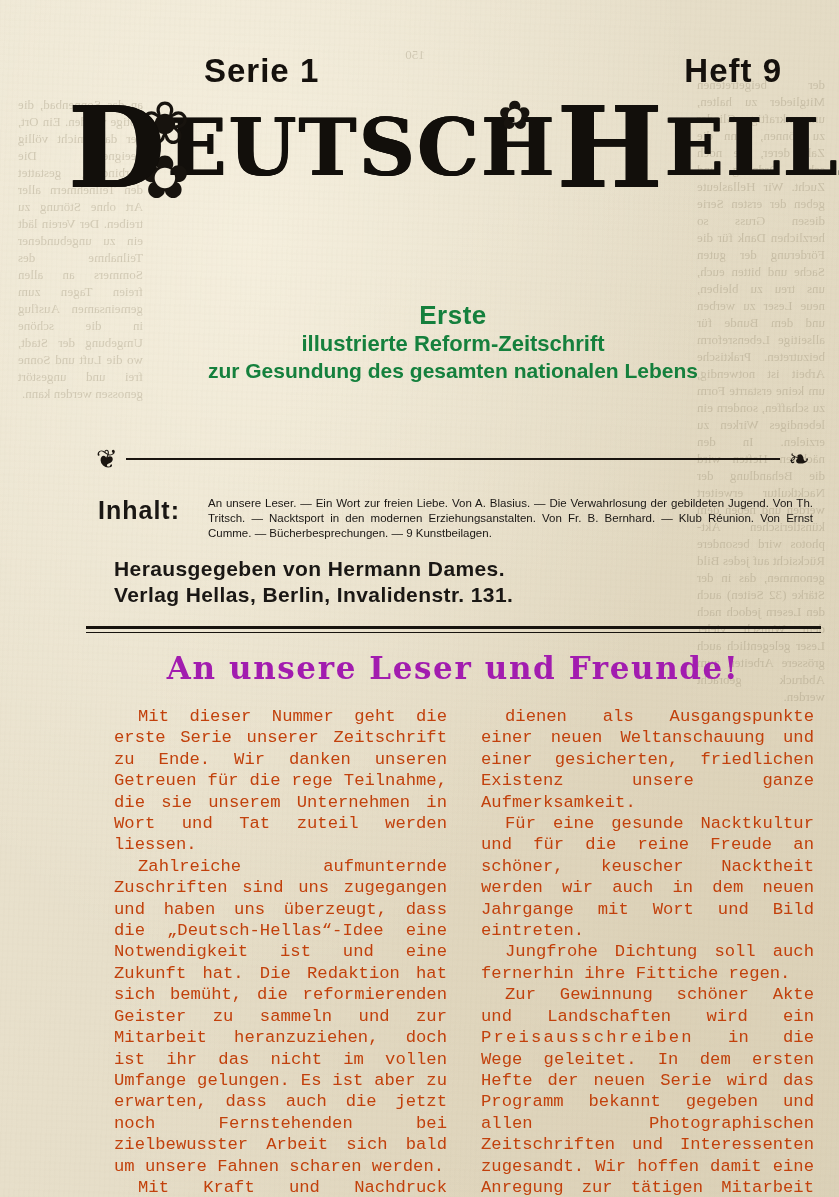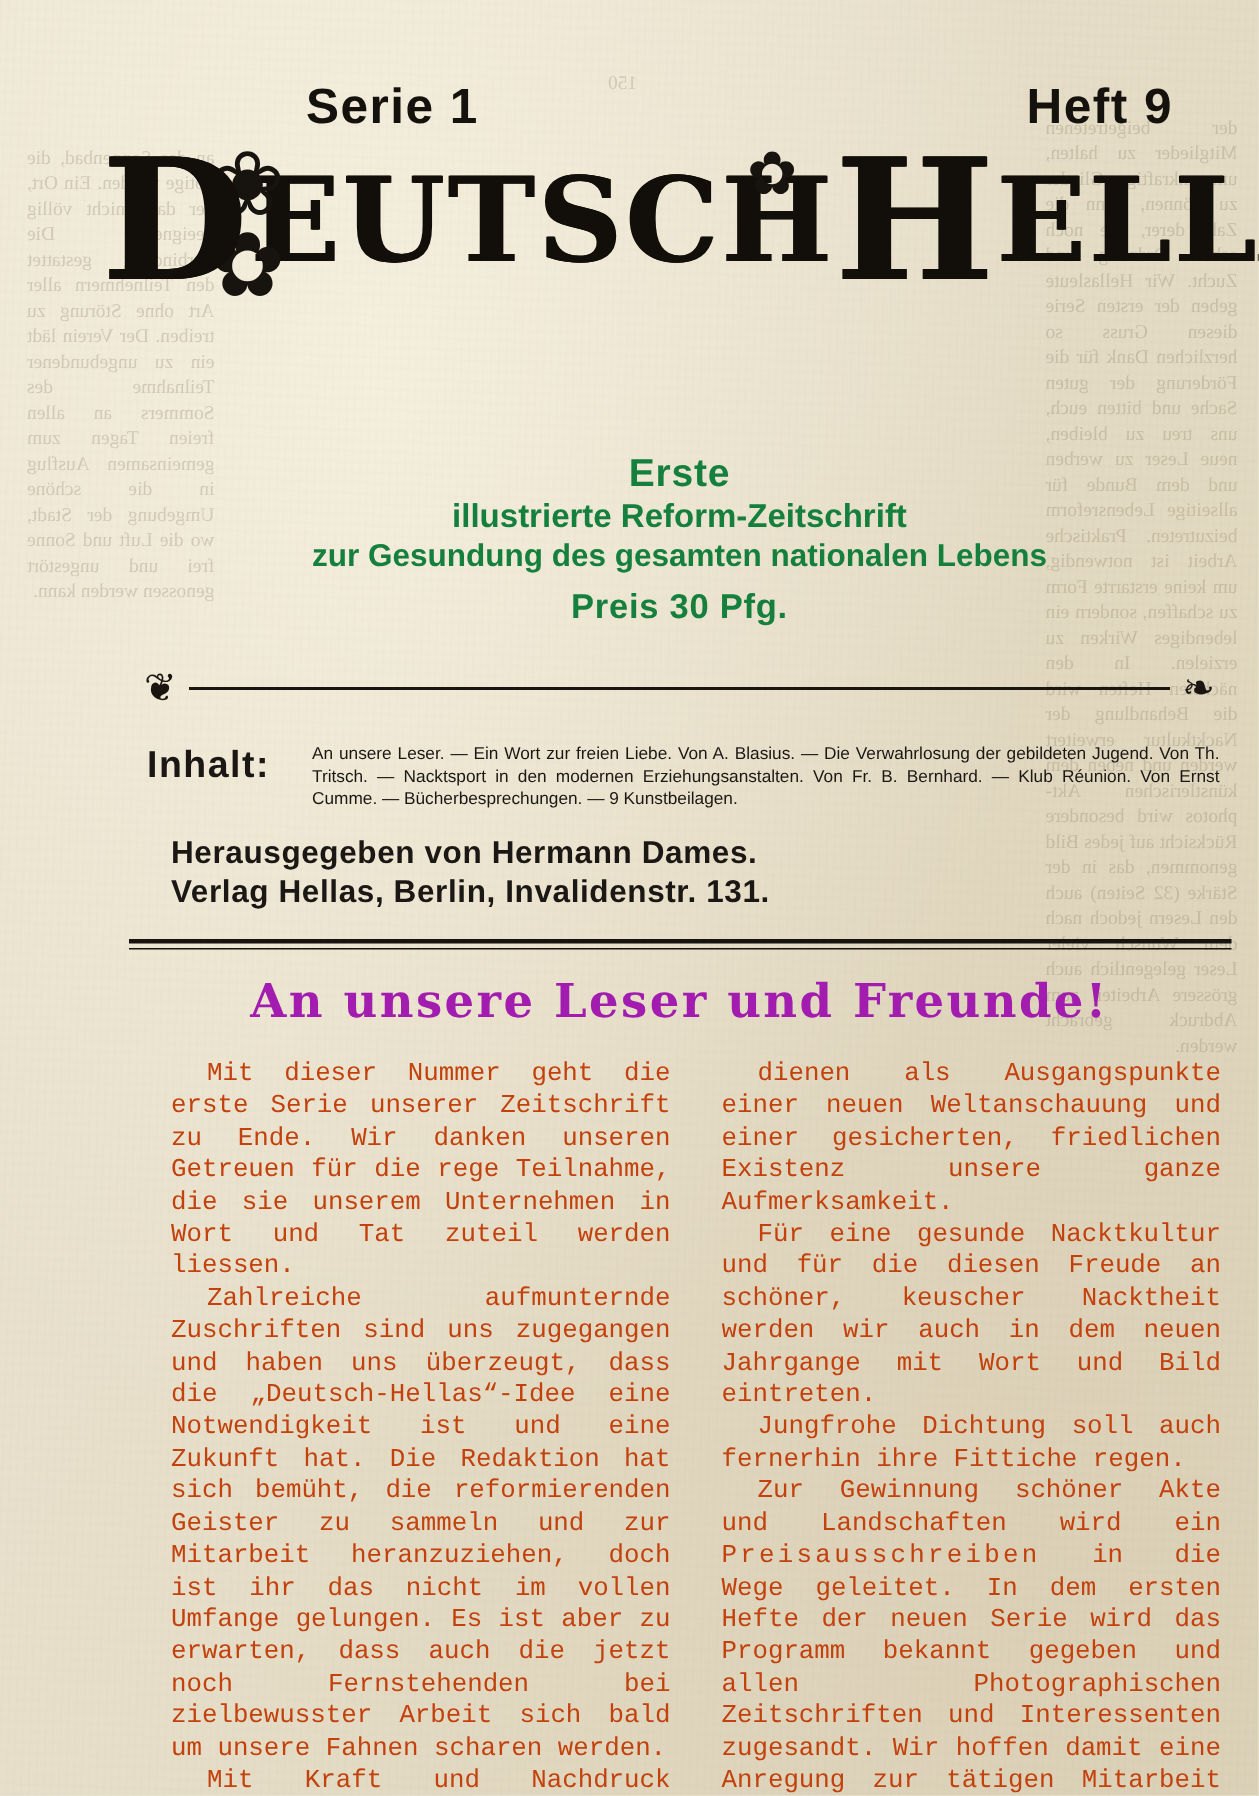--- a/index.html
+++ b/index.html
@@ -256,21 +256,20 @@
   <div class="titleblock">
     <div class="orn orn-left">❀<br>✿</div>
     <div class="orn orn-h">✿</div>
     <div class="title-main"><span class="drop">D</span><span>EUTSCH</span><span class="drop">H</span><span>ELLAS</span></div>
   </div>
 
   <div class="subtitle">
     <div class="sub1">Erste</div>
     <div class="sub2">illustrierte Reform-Zeitschrift</div>
     <div class="sub3">zur Gesundung des gesamten nationalen Lebens</div>
-    <div class="price">Preis 30 Pfg.</div>
   </div>
 
   <div class="rule-orn">
     <span class="curl">❦</span>
     <span class="line"></span>
     <span class="curl">❧</span>
   </div>
 
   <div class="inhalt">
     <div class="inhalt-label">Inhalt:</div>
@@ -290,20 +289,20 @@
   <div class="article-title">An unsere Leser und Freunde!</div>
 
   <div class="columns">
     <div class="col">
       <p>Mit dieser Nummer geht die erste Serie unserer Zeitschrift zu Ende. Wir danken unseren Getreuen für die rege Teilnahme, die sie unserem Unternehmen in Wort und Tat zuteil werden liessen.</p>
       <p>Zahlreiche aufmunternde Zuschriften sind uns zugegangen und haben uns überzeugt, dass die „Deutsch-Hellas“-Idee eine Notwendigkeit ist und eine Zukunft hat. Die Redaktion hat sich bemüht, die reformierenden Geister zu sammeln und zur Mitarbeit heranzuziehen, doch ist ihr das nicht im vollen Umfange gelungen. Es ist aber zu erwarten, dass auch die jetzt noch Fernstehenden bei zielbewusster Arbeit sich bald um unsere Fahnen scharen werden.</p>
       <p>Mit Kraft und Nachdruck werden wir auch fernerhin eintreten für jede gesunde Reform. Religion und Politik, unsere höchsten idealen Güter, dürfen nicht stiefmütterlich behandelt werden, sondern ver-</p>
     </div>
     <div class="col">
       <p>dienen als Ausgangspunkte einer neuen Weltanschauung und einer gesicherten, friedlichen Existenz unsere ganze Aufmerksamkeit.</p>
-      <p>Für eine gesunde Nacktkultur und für die diesen Freude an schöner, keuscher Nacktheit werden wir auch in dem neuen Jahrgange mit Wort und Bild eintreten.</p>
+      <p>Für eine gesunde Nacktkultur und für die reine Freude an schöner, keuscher Nacktheit werden wir auch in dem neuen Jahrgange mit Wort und Bild eintreten.</p>
       <p>Jungfrohe Dichtung soll auch fernerhin ihre Fittiche regen.</p>
       <p>Zur Gewinnung schöner Akte und Landschaften wird ein <span class="sp">Preisausschreiben</span> in die Wege geleitet. In dem ersten Hefte der neuen Serie wird das Programm bekannt gegeben und allen Photographischen Zeitschriften und Interessenten zugesandt. Wir hoffen damit eine Anregung zur tätigen Mitarbeit zu geben und den Lesern den denkbar edelsten Genuss: Die Freude an nackter Schönheit bieten zu können.</p>
       <p>Dem „<span class="sp">Bunde für allseitige Le-</span></p>
     </div>
   </div>
 
 </div>
 
 </body></html>

